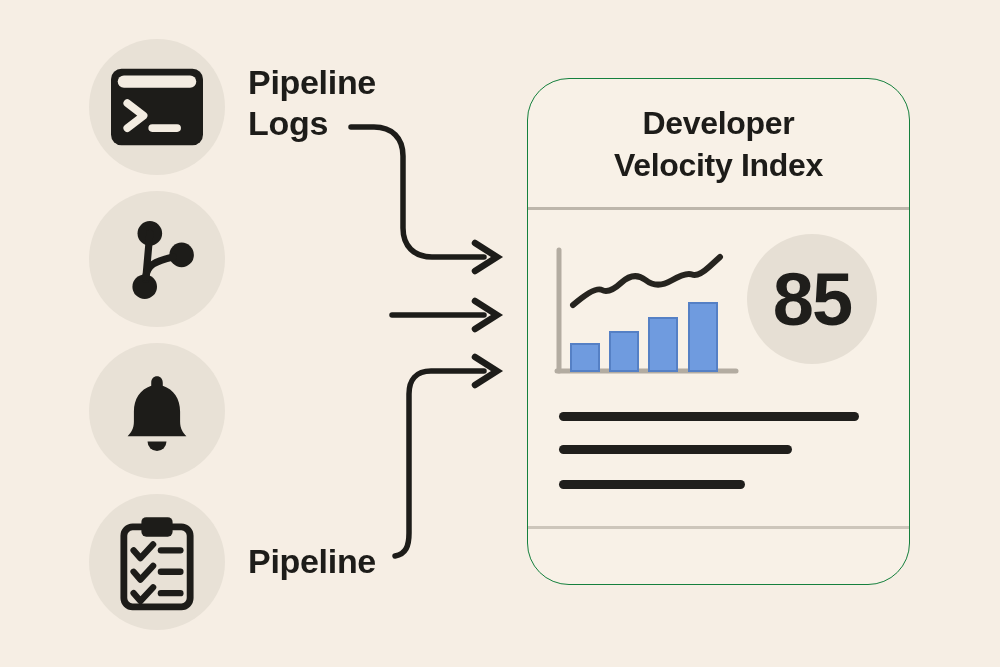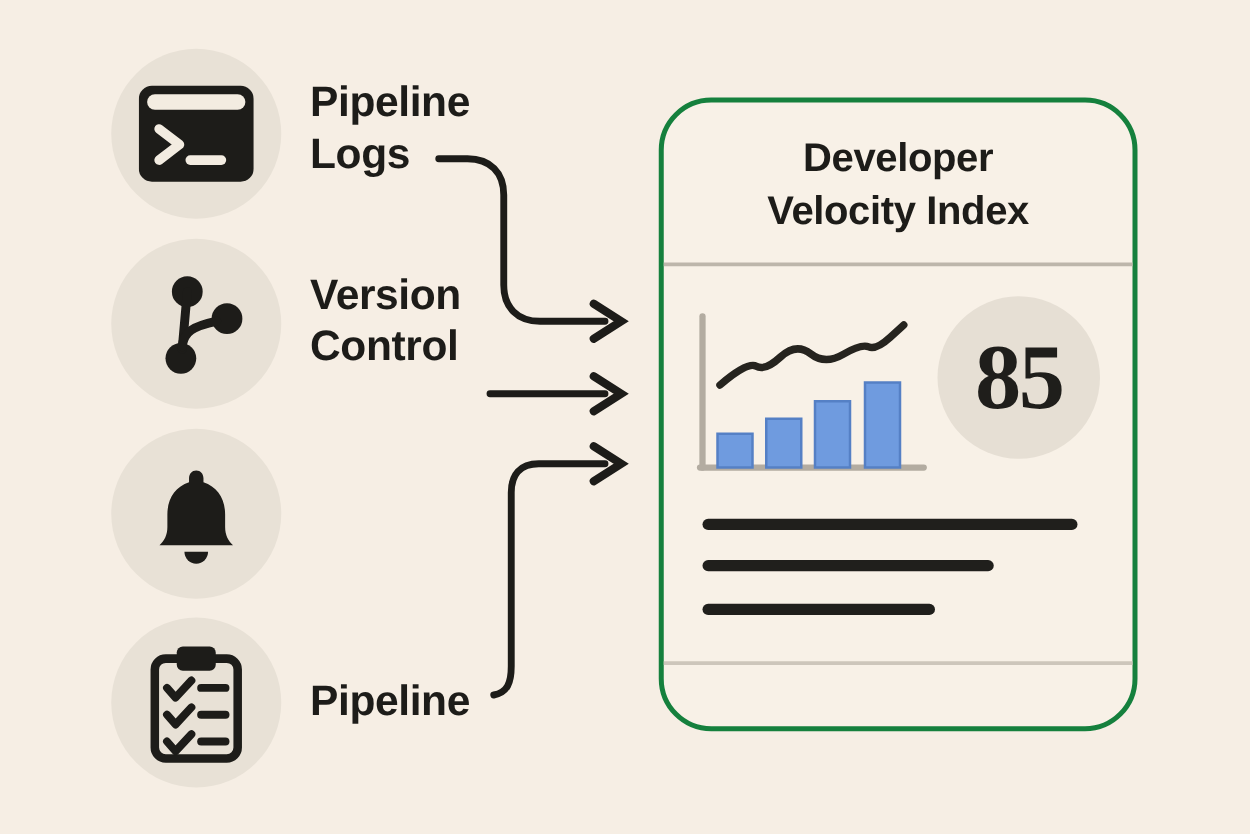--- a/index.html
+++ b/index.html
@@ -28,38 +28,38 @@
   .arrows{position:absolute;left:0;top:0;width:1000px;height:667px;pointer-events:none;}
   .arrows path{stroke:#1d1c19;fill:none;}
   .arrows .shaft{stroke-width:5.5;stroke-linecap:round;}
   .arrows .head{stroke-width:6.5;stroke-linecap:round;stroke-linejoin:miter;}
 
   
   .card{
     position:absolute;left:527px;top:78px;width:383px;height:507px;
     box-sizing:border-box;
     background:#f8f1e7;
-    border:4px solid #15803d;border-radius:42px;
+    border:1px solid #15803d;border-radius:42px;
   }
   .card-title{
     position:absolute;top:24px;left:0;right:0;
     text-align:center;
     font-size:32px;font-weight:700;line-height:1.3;letter-spacing:-0.3px;
   }
   .card-title span{display:inline-block;max-width:255px;}
   .sep{position:absolute;left:0;right:0;}
   .sep1{top:128px;height:3px;background:#bdb6ab;}
   .sep2{top:447px;height:3px;background:#cdc6bb;}
 
   .mini-chart{position:absolute;left:18px;top:162px;}
 
   .score-circle{
     position:absolute;left:219px;top:155px;width:130px;height:130px;
     background:#e6dfd4;border-radius:50%;
-    display:flex;align-items:center;justify-content:center;font-family:Liberation Serif, serif;
+    display:flex;align-items:center;justify-content:center;
   }
   .score-circle span{
     font-size:74px;font-weight:700;letter-spacing:-2px;color:#1f1e1b;
   }
 
   .ph-line{
     position:absolute;left:31px;height:9px;border-radius:5px;background:#201f1c;
   }
 </style>
 </head>
@@ -79,21 +79,20 @@
 
   <div class="icon-circle" style="top:191px">
     <svg width="82" height="82" viewBox="0 0 80 80">
       <circle cx="33" cy="15" r="12" fill="#1d1c19"></circle>
       <circle cx="64" cy="36" r="12" fill="#1d1c19"></circle>
       <circle cx="28" cy="67" r="12" fill="#1d1c19"></circle>
       <path d="M33,15 L29,60" fill="none" stroke="#1d1c19" stroke-width="7" stroke-linecap="round"></path>
       <path d="M29,58 C30,46 38,42 56,38" fill="none" stroke="#1d1c19" stroke-width="7" stroke-linecap="round"></path>
     </svg>
   </div>
-  <div class="source-label" style="top:216px">Version Control</div>
 
   <div class="icon-circle" style="top:343px">
     <svg width="84" height="84" viewBox="0 0 80 80">
       <path d="M40,7 C43.2,7 45.5,9.5 45.5,13 L45.5,16 C56,19.5 62,28.5 62,40.5 L62,50 C62,56.5 64.5,60.5 68,64 L12,64 C15.5,60.5 18,56.5 18,50 L18,40.5 C18,28.5 24,19.5 34.5,16 L34.5,13 C34.5,9.5 36.8,7 40,7 Z" fill="#1d1c19"></path>
       <path d="M31,69 A9,9 0 0 0 49,69 Z" fill="#1d1c19"></path>
     </svg>
   </div>
 
   <div class="icon-circle" style="top:494px">
     <svg width="78" height="98" viewBox="0 0 80 100">

